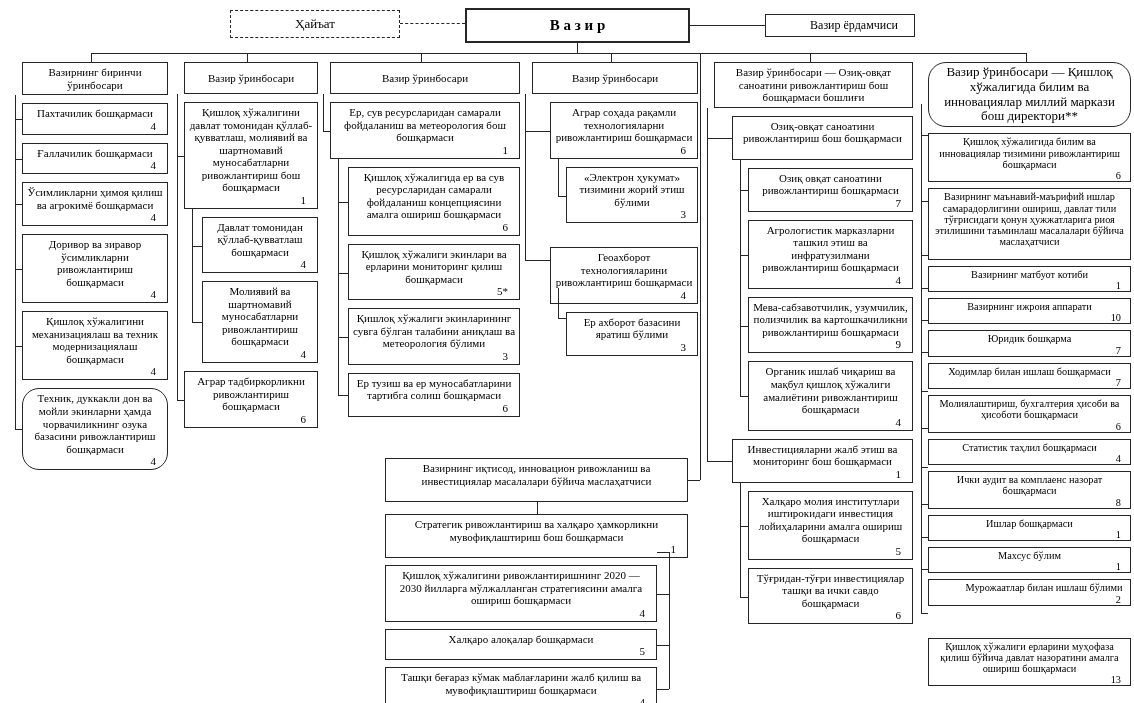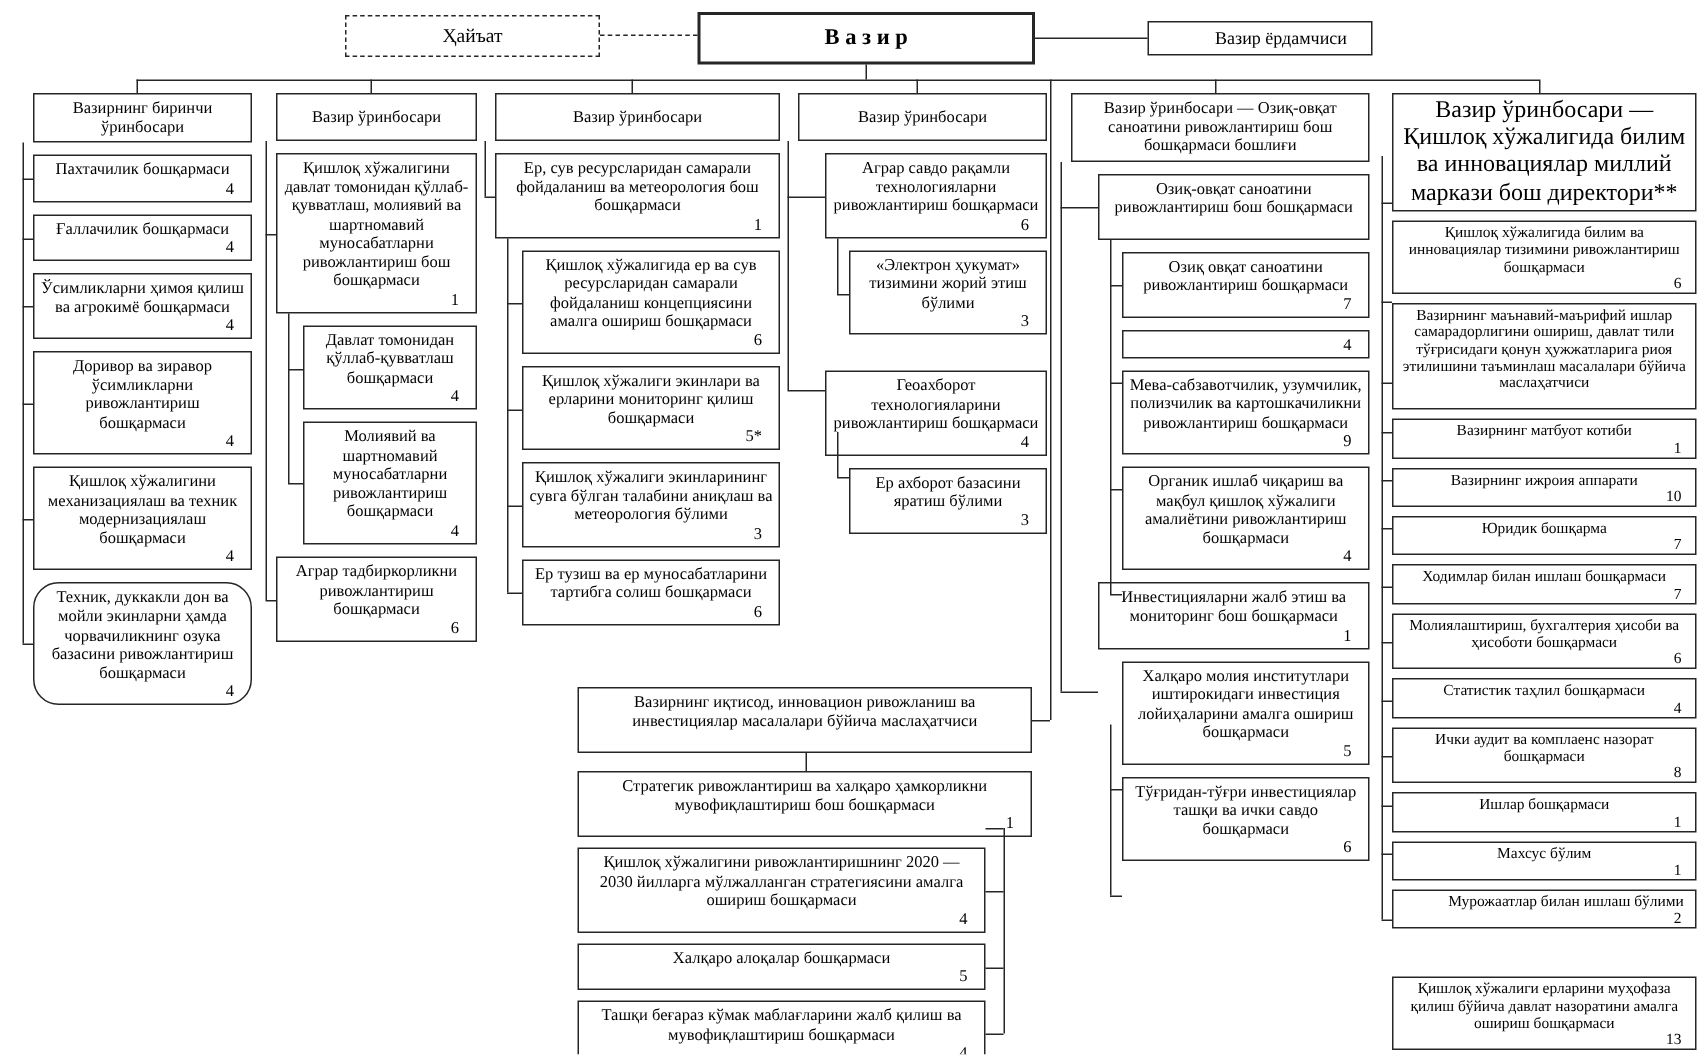--- a/index.html
+++ b/index.html
@@ -20,21 +20,21 @@
     position:relative;border:1.5px solid #262626;background:#fff;
     margin-left:8px;width:calc(100% - 8px);min-height:32px;
     display:flex;align-items:center;justify-content:center;text-align:center;
     padding:3px 4px;font-size:11px;line-height:1.14;
   }
   .box{
     position:relative;border:1.3px solid #262626;background:#fff;
     margin-top:8px;padding:3px 4px 2px;font-size:11px;line-height:1.14;text-align:center;
   }
   .box .cnt{display:block;text-align:right;padding-right:7px;font-size:11px;line-height:11px;margin-top:1px;}
-  .compact .hbox{font-size:16px;min-height:30px;padding:2px 3px;}
+  .compact .hbox{font-size:13px;min-height:30px;padding:2px 3px;border-radius:18px;}
   .compact .box{font-size:10.3px;line-height:1.1;padding:2px 3px 1px;margin-top:6px;}
   .compact .box .cnt{font-size:10.3px;line-height:9px;padding-right:6px;}
   .vline{position:absolute;width:1.3px;background:#262626;}
   .hline{position:absolute;height:1.3px;background:#262626;}
   .dashline{position:absolute;height:0;border-top:1.5px dashed #262626;}
   .cluster{position:absolute;left:385px;top:458px;width:303px;}
   .cluster .box{margin-top:0;font-size:11px;}
   .cluster .sub{width:272px;}
 </style>
 </head>
@@ -153,21 +153,21 @@
         <div class="hline" style="left: 16px; top: 139.5px; width: 10px;"></div>
         <div class="hline" style="left: 16px; top: 210.5px; width: 10px;"></div>
         <div class="hline" style="left: 16px; top: 274.5px; width: 10px;"></div>
         <div class="hline" style="left: 16px; top: 333px; width: 10px;"></div>
       </div>
       <div class="col" style="left: 524px; width: 174px;">
         <div class="hbox">
           <div>Вазир ўринбосари</div>
         </div>
         <div class="box" style="margin-left: 26px; width: calc(100% - 26px);">
-          <div>Аграр савдо рақамли технологияларни ривожлантириш бошқармаси</div>
+          <div>Аграр соҳада рақамли технологияларни ривожлантириш бошқармаси</div>
           <div class="cnt">6</div>
         </div>
         <div class="box" style="margin-left: 42px; width: calc(100% - 42px);">
           <div>«Электрон ҳукумат» тизимини жорий этиш бўлими</div>
           <div class="cnt">3</div>
         </div>
         <div class="box" style="margin-left: 26px; width: calc(100% - 26px); margin-top: 24px;">
           <div>Геоахборот технологияларини ривожлантириш бошқармаси</div>
           <div class="cnt">4</div>
         </div>
@@ -189,20 +189,21 @@
         </div>
         <div class="box" style="margin-left: 26px; width: calc(100% - 26px);">
           <div>Озиқ-овқат саноатини ривожлантириш бош бошқармаси</div>
           <div class="cnt">&nbsp;</div>
         </div>
         <div class="box" style="margin-left: 42px; width: calc(100% - 42px);">
           <div>Озиқ овқат саноатини ривожлантириш бошқармаси</div>
           <div class="cnt">7</div>
         </div>
         <div class="box" style="margin-left: 42px; width: calc(100% - 42px);">
+          <div>Агрологистик марказларни ташкил этиш ва инфратузилмани ривожлантириш бошқармаси</div>
           <div class="cnt">4</div>
         </div>
         <div class="box" style="margin-left: 42px; width: calc(100% - 42px);">
           <div>Мева-сабзавотчилик, узумчилик, полизчилик ва картошкачиликни ривожлантириш бошқармаси</div>
           <div class="cnt">9</div>
         </div>
         <div class="box" style="margin-left: 42px; width: calc(100% - 42px);">
           <div>Органик ишлаб чиқариш ва мақбул қишлоқ хўжалиги амалиётини ривожлантириш бошқармаси</div>
           <div class="cnt">4</div>
         </div>

